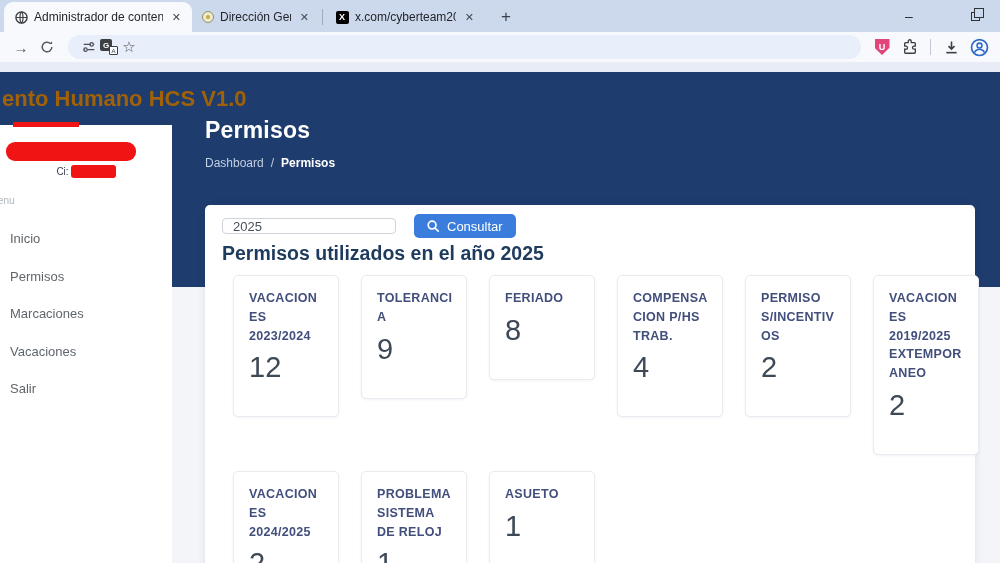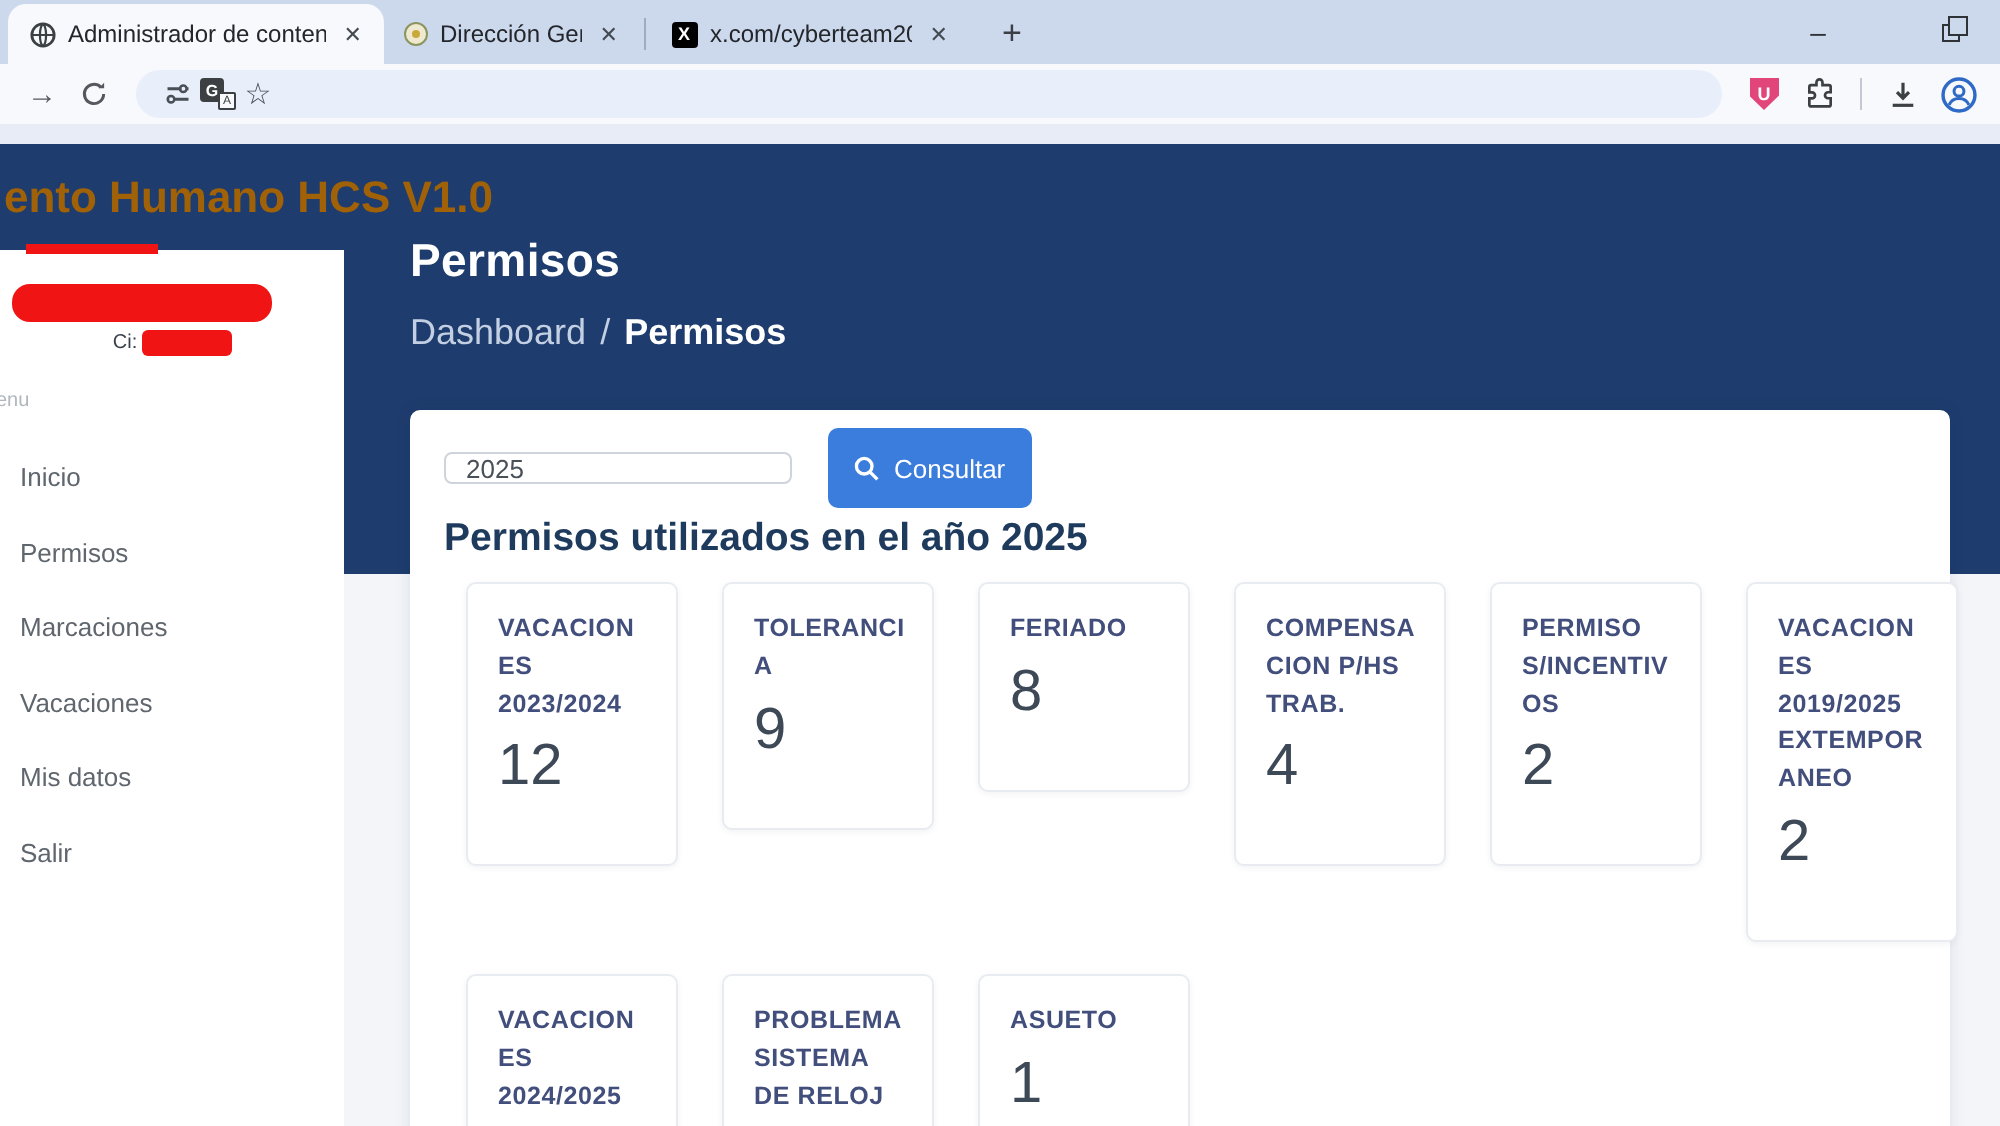--- a/index.html
+++ b/index.html
@@ -48,29 +48,29 @@
   .redact-name { position:absolute; left:6px; top:17px; width:130px; height:19px; background:#f01414; border-radius:9px; }
   .ci-row { position:absolute; left:0; top:40px; width:100%; display:flex; align-items:center; justify-content:center; gap:2px; }
   .ci-label { font-size:10px; color:#37404a; }
   .redact-ci { width:45px; height:13px; background:#f01414; border-radius:3px; }
   .menu-label { position:absolute; left:-2px; top:70px; font-size:10px; color:#b0b7bd; }
   .nav-list { position:absolute; left:0; top:95px; width:100%; }
   .nav-item { height:37.5px; display:flex; align-items:center; padding-left:10px; font-size:13px; color:#5f666d; cursor:pointer; }
 
   .main-head { position:absolute; left:205px; top:45px; color:#fff; }
   .main-title { font-size:23px; font-weight:bold; letter-spacing:0.2px; }
-  .breadcrumb { margin-top:12px; font-size:18px; display:flex; gap:7px; align-items:center; }
+  .breadcrumb { margin-top:12px; font-size:12px; display:flex; gap:7px; align-items:center; }
   .bc-link { color:#c3cfe2; }
   .bc-sep { color:#c3cfe2; }
   .bc-current { color:#fff; font-weight:bold; }
 
   .content-card { position:absolute; left:205px; width:770px; top:133px; bottom:-12px; background:#fff; border-radius:5px 5px 0 0; box-shadow:0 0 8px rgba(20,40,80,0.10); padding:9px 0 0 17px; }
   .search-row { display:flex; align-items:center; }
   .year-input { width:174px; height:16px; border:1px solid #ced4da; border-radius:4px; padding:0 10px; font-size:13px; color:#495057; font-family:"Liberation Sans",sans-serif; outline:none; background:#fff; }
-  .consult-btn { margin-left:18px; height:40px; padding:0 13px; background:#3b7ddd; border:none; border-radius:5px; color:#fff; font-size:13px; font-family:"Liberation Sans",sans-serif; display:inline-flex; align-items:center; gap:7px; cursor:pointer; }
+  .consult-btn { margin-left:18px; height:24px; padding:0 13px; background:#3b7ddd; border:none; border-radius:5px; color:#fff; font-size:13px; font-family:"Liberation Sans",sans-serif; display:inline-flex; align-items:center; gap:7px; cursor:pointer; }
   .section-heading { margin-top:4px; font-size:19.5px; font-weight:bold; color:#1e3a5c; }
 
   .cards-row { display:flex; gap:22px; align-items:flex-start; margin-top:10px;margin-left:11px; }
   .cards-row.first { min-height:186px; }
   .stat-card { width:106px; flex:none; background:#fff; border:1px solid #e8ecf1; border-radius:5px; box-shadow:0 1px 3px rgba(30,50,90,0.06); padding:13px 13px 32px 15px; }
   .stat-title { font-size:12.5px; font-weight:600; color:#424e7c; line-height:1.5; letter-spacing:0.3px; overflow-wrap:anywhere; }
   .stat-value { margin-top:6px; font-size:29px; font-weight:300; color:#3d4956; }
 
   svg { display:block; }
 </style>
@@ -171,21 +171,20 @@
     <div class="ci-row">
       <span class="ci-label">Ci:</span>
       <span class="redact-ci"></span>
     </div>
     <div class="menu-label">enu</div>
     <div class="nav-list">
       <div class="nav-item">Inicio</div>
       <div class="nav-item">Permisos</div>
       <div class="nav-item">Marcaciones</div>
       <div class="nav-item">Vacaciones</div>
-      <div class="nav-item">Mis datos</div>
       <div class="nav-item">Salir</div>
     </div>
   </div>
 
   <div class="main-head">
     <div class="main-title">Permisos</div>
     <div class="breadcrumb">
       <span class="bc-link">Dashboard</span>
       <span class="bc-sep">/</span>
       <span class="bc-current">Permisos</span>

